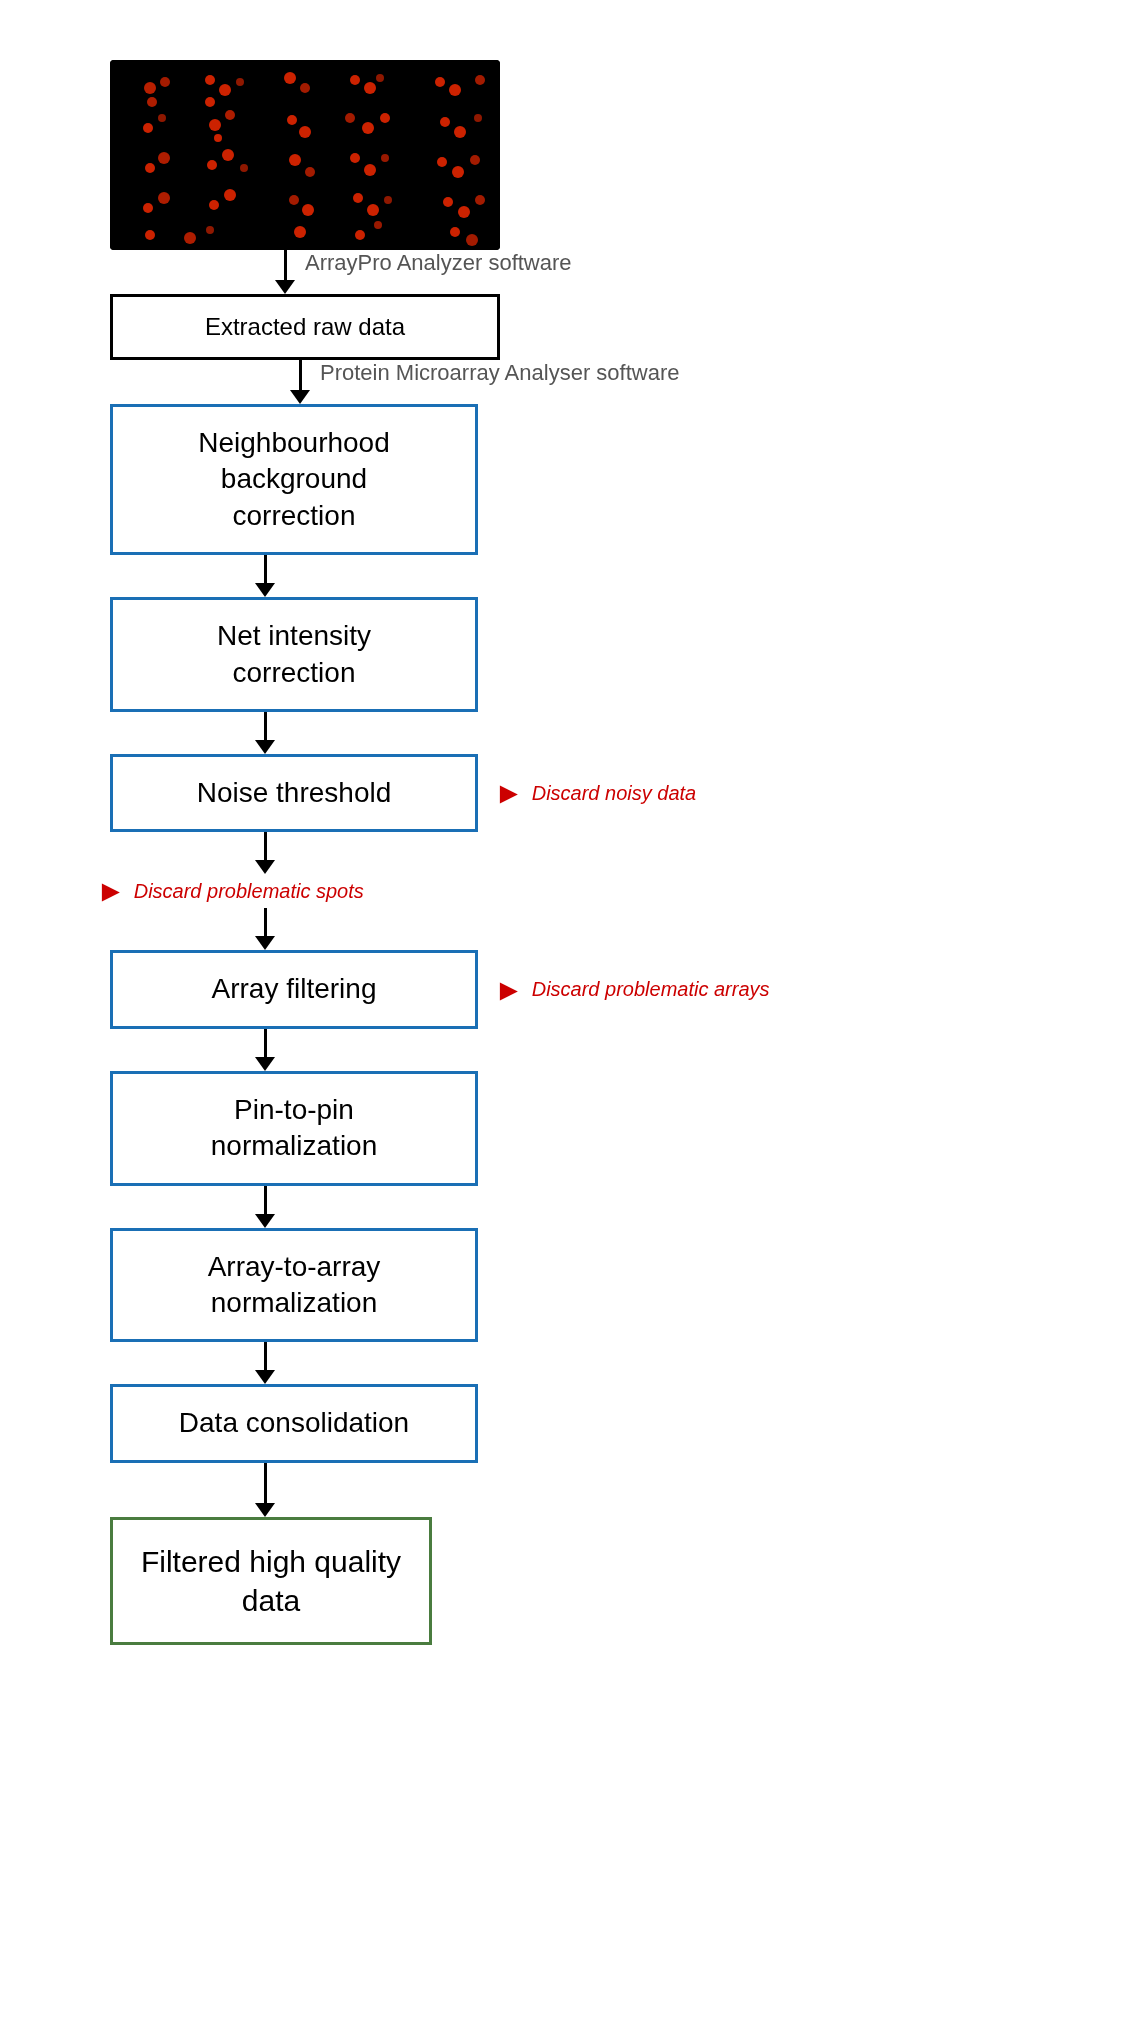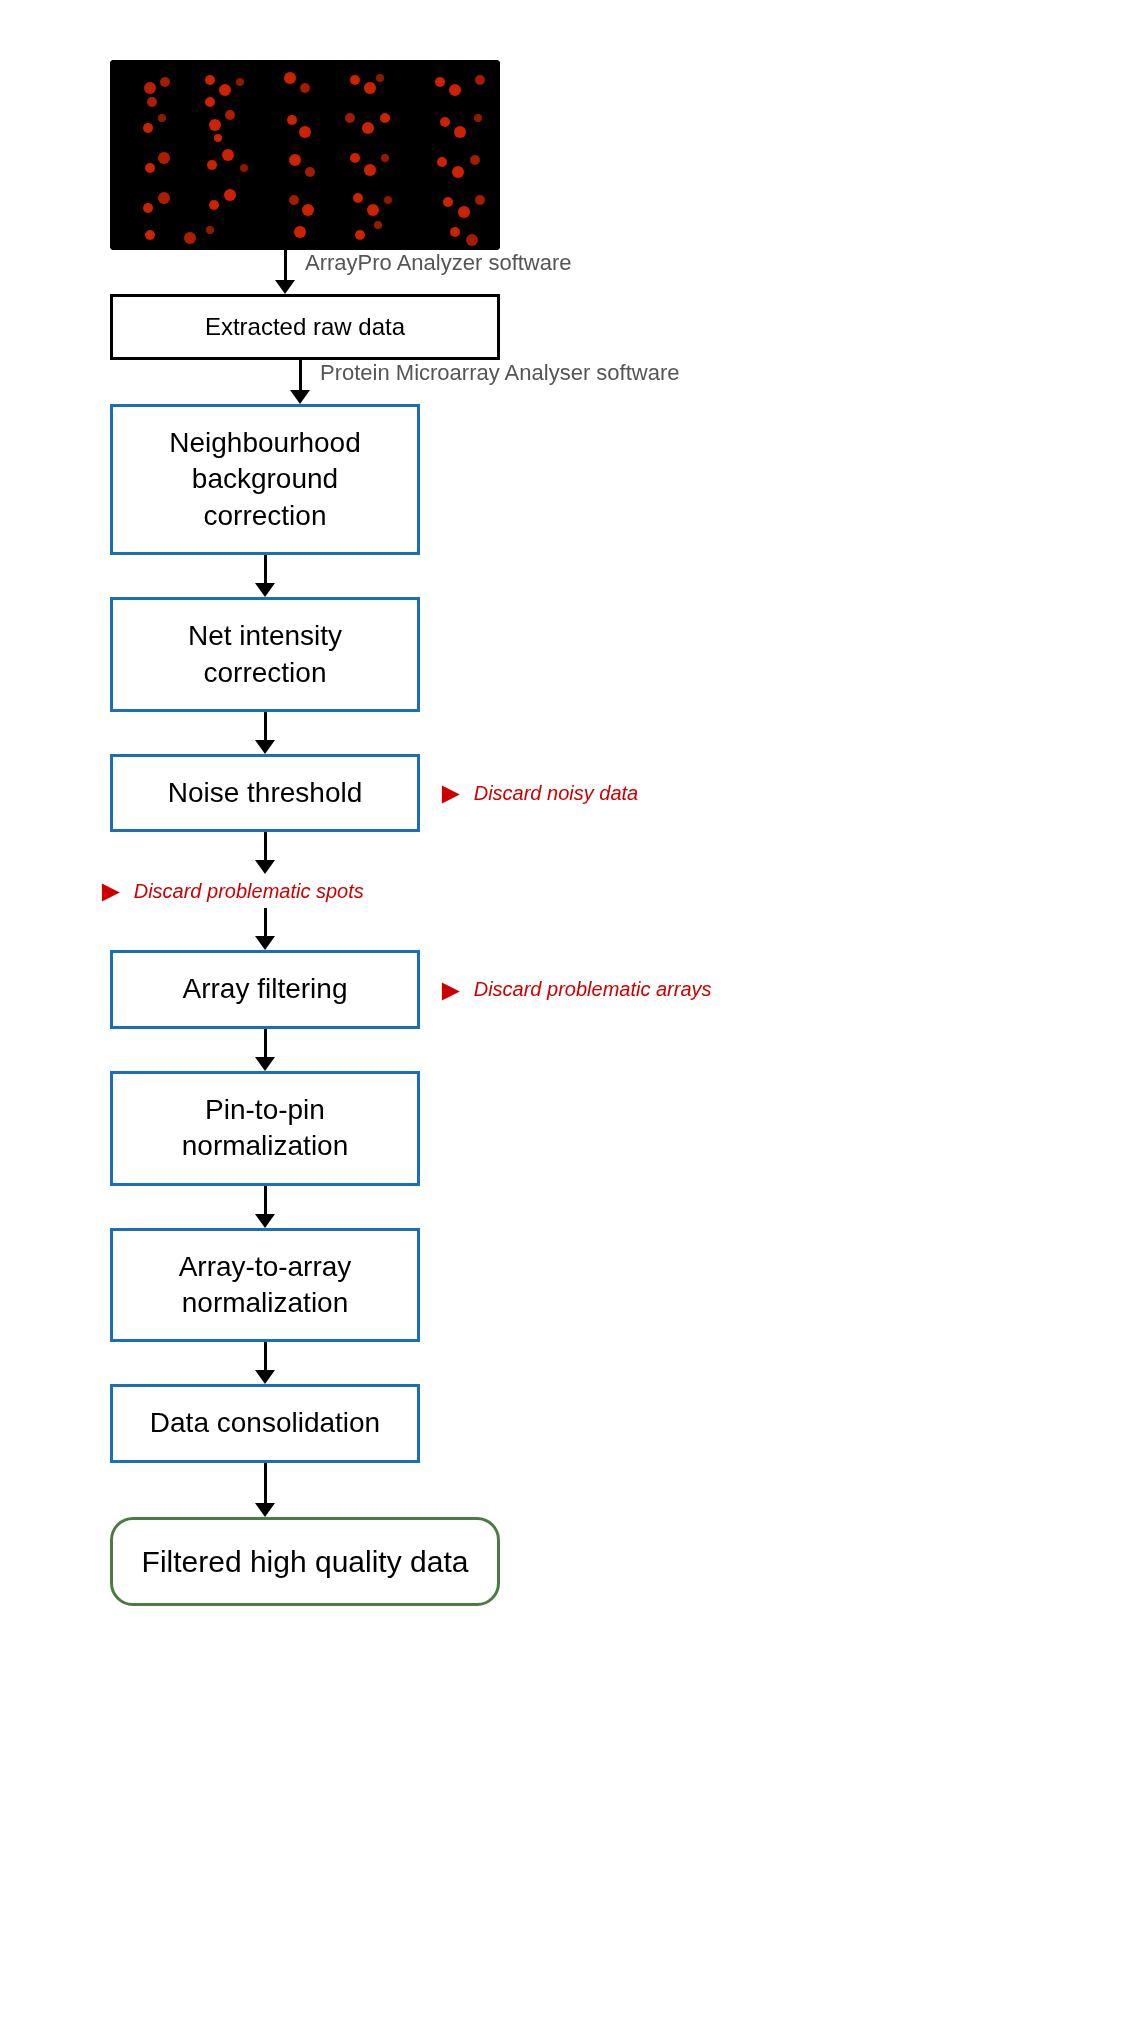--- a/index.html
+++ b/index.html
@@ -56,21 +56,21 @@
       width: 0;
       height: 0;
       border-left: 10px solid transparent;
       border-right: 10px solid transparent;
       border-top: 14px solid #000;
       margin: 0 auto;
     }
 
     
     .process-box {
-      width: 310px;
+      width: 368px;
       border: 3px solid #1a6fb5;
       background: #fff;
       text-align: center;
       font-size: 28px;
       color: #000;
       padding: 18px 32px;
       line-height: 1.3;
       position: relative;
       margin-left: 30px;
     }
@@ -304,18 +304,18 @@
       Data consolidation
     </div>
   </div>
 
   <div class="arrow-segment" style="margin-left: 175px;">
     <div class="arrow-line" style="height: 40px;"></div>
     <div class="arrow-head"></div>
   </div>
 
   <div class="box-row">
-    <div class="process-box green-border" style="width: 390px; font-size: 30px; padding: 22px 16px; border-radius: 23px;">
+    <div class="process-box green-border" style="width: 322px; font-size: 30px; padding: 22px 16px;">
       <span>Filtered high quality data</span>
     </div>
   </div>
 
 </div>
 
 </body></html>

